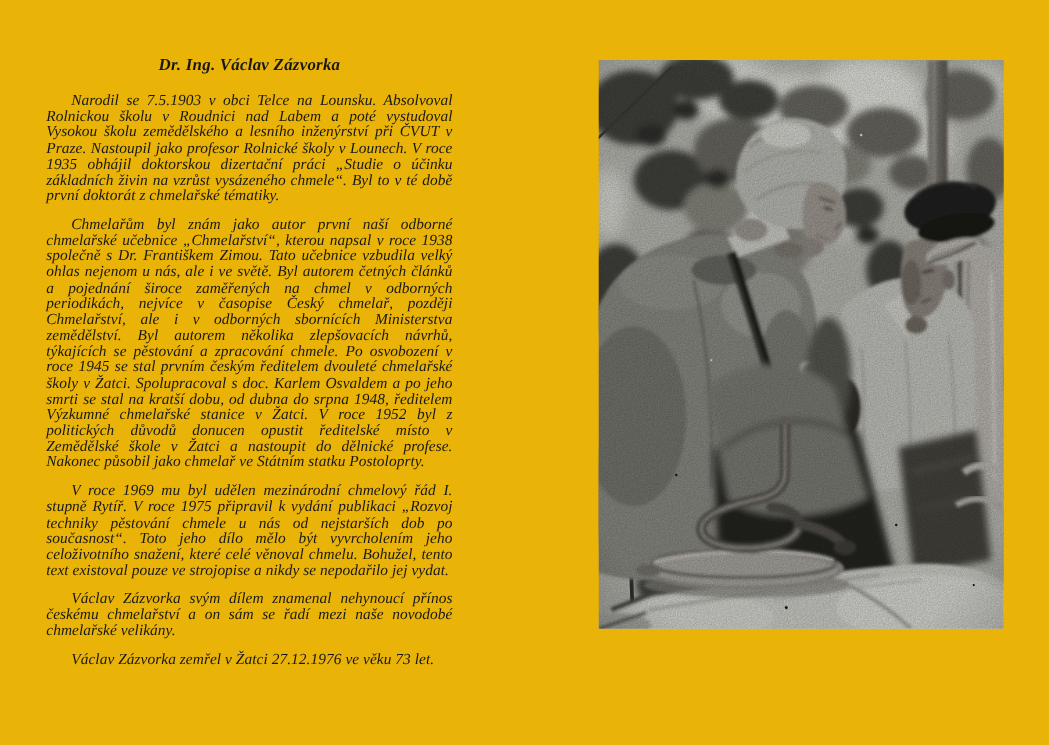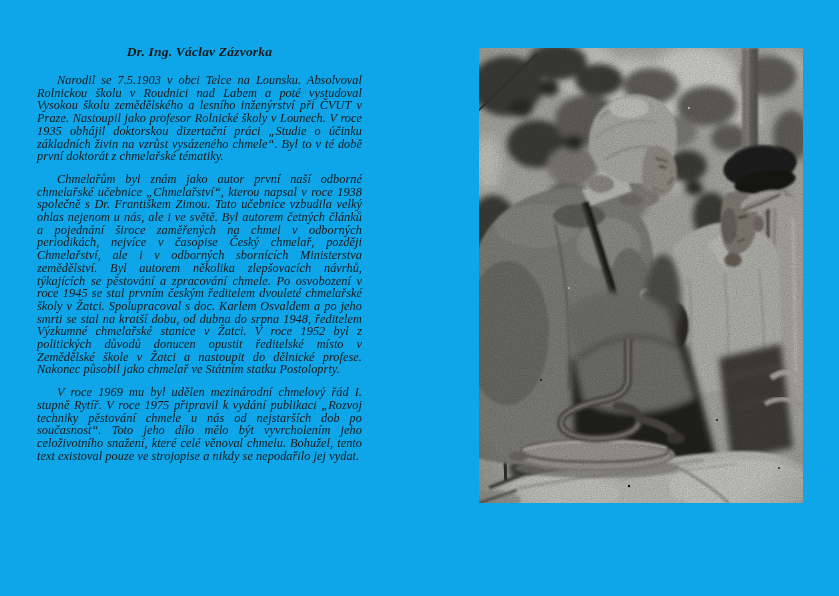--- a/index.html
+++ b/index.html
@@ -1,21 +1,21 @@
 <!DOCTYPE html>
 <html><head>
 <meta charset="utf-8">
 <style>
   html, body { margin: 0; padding: 0; }
   body { background: #ffffff; }
   .page {
     position: relative;
     width: 839px;
     height: 596px;
-    background: #0ea5e9;
+    background: #eab308;
     overflow: hidden;
     font-family: "Liberation Serif", "DejaVu Serif", serif;
   }
   .text-col {
     position: absolute;
     left: 27px;
     top: 44px;
     width: 345px;
     color: #181818;
     font-style: italic;
@@ -52,20 +52,22 @@
 <body>
 
 <div class="page">
 
   <div class="text-col">
     <h1 class="title">Dr. Ing. Václav Zázvorka</h1>
     <div class="body-text">
         <p>Narodil se 7.5.1903 v obci Telce na Lounsku. Absolvoval Rolnickou školu v Roudnici nad Labem a poté vystudoval Vysokou školu zemědělského a lesního inženýrství při ČVUT v Praze. Nastoupil jako profesor Rolnické školy v Lounech. V roce 1935 obhájil doktorskou dizertační práci „Studie o účinku základních živin na vzrůst vysázeného chmele“. Byl to v té době první doktorát z chmelařské tématiky.</p>
         <p>Chmelařům byl znám jako autor první naší odborné chmelařské učebnice „Chmelařství“, kterou napsal v roce 1938 společně s Dr. Františkem Zimou. Tato učebnice vzbudila velký ohlas nejenom u nás, ale i ve světě. Byl autorem četných článků a pojednání široce zaměřených na chmel v odborných periodikách, nejvíce v časopise Český chmelař, později Chmelařství, ale i v odborných sbornících Ministerstva zemědělství. Byl autorem několika zlepšovacích návrhů, týkajících se pěstování a zpracování chmele. Po osvobození v roce 1945 se stal prvním českým ředitelem dvouleté chmelařské školy v Žatci. Spolupracoval s doc. Karlem Osvaldem a po jeho smrti se stal na kratší dobu, od dubna do srpna 1948, ředitelem Výzkumné chmelařské stanice v Žatci. V roce 1952 byl z politických důvodů donucen opustit ředitelské místo v Zemědělské škole v Žatci a nastoupit do dělnické profese. Nakonec působil jako chmelař ve Státním statku Postoloprty.</p>
         <p>V roce 1969 mu byl udělen mezinárodní chmelový řád I. stupně Rytíř. V roce 1975 připravil k vydání publikaci „Rozvoj techniky pěstování chmele u nás od nejstarších dob po současnost“. Toto jeho dílo mělo být vyvrcholením jeho celoživotního snažení, které celé věnoval chmelu. Bohužel, tento text existoval pouze ve strojopise a nikdy se nepodařilo jej vydat.</p>
+        <p>Václav Zázvorka svým dílem znamenal nehynoucí přínos českému chmelařství a on sám se řadí mezi naše novodobé chmelařské velikány.</p>
+        <p>Václav Zázvorka zemřel v Žatci 27.12.1976 ve věku 73 let.</p>
       </div>
   </div>
 
   <figure class="photo">
     <svg viewBox="0 0 324 455" width="324" height="455" xmlns="http://www.w3.org/2000/svg">
       <defs>
         <filter id="b1" x="-20%" y="-20%" width="140%" height="140%">
             <feGaussianBlur stdDeviation="1.2"></feGaussianBlur>
           </filter>
         <filter id="b3" x="-30%" y="-30%" width="160%" height="160%">

